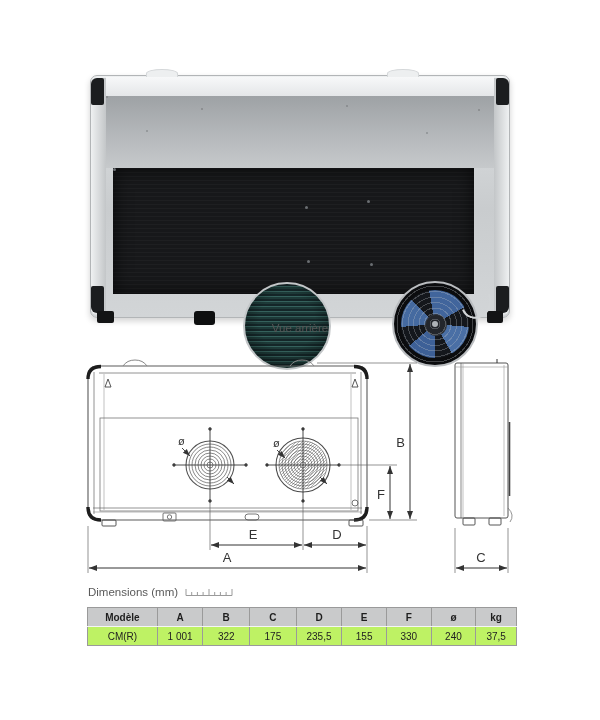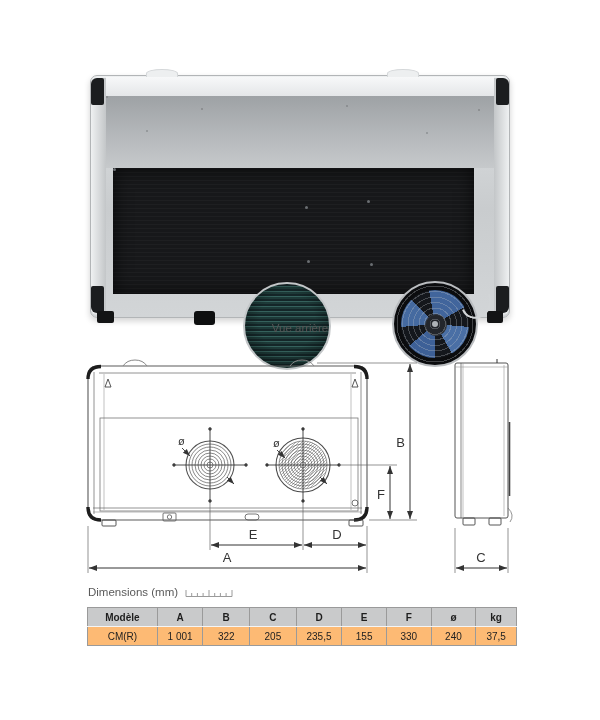--- a/index.html
+++ b/index.html
@@ -52,26 +52,26 @@
   .wire{position:absolute;right:18px;bottom:-2px;width:26px;height:30px;border:2px solid #d2d5d7;border-radius:50%;
         border-left-color:transparent;border-top-color:transparent;transform:rotate(20deg);}
 
   .caption{position:absolute;left:90px;top:322px;width:420px;text-align:center;
            font-size:11.5px;color:#555;}
 
   
   .drawing-svg{position:absolute;left:85px;top:350px;}
 
   
-  .dims-label{position:absolute;left:88px;top:586px;font-size:11.5px;color:#5a5a5a;display:flex;align-items:center;gap:7px;}
+  .dims-label{position:absolute;left:88px;top:586px;font-size:11.5px;color:#5a5a5a;display:flex;align-items:flex-start;gap:7px;}
   .spec-table{position:absolute;left:87px;top:607px;width:430px;border-collapse:collapse;
               font-size:10px;border:1px solid #868686;}
   .spec-table th{background:#c9cacb;font-weight:bold;color:#1e1e1e;border:1px solid #9a9a9a;
                  border-bottom:1.5px solid #f5f5f5;height:16px;padding:1px 14px;text-align:center;}
-  .spec-table td{background:#fdba74;color:#222;border:1px solid #9a9a9a;height:16px;padding:1px 2px;text-align:center;}
+  .spec-table td{background:#bef264;color:#222;border:1px solid #9a9a9a;height:16px;padding:1px 2px;text-align:center;}
 </style>
 </head>
 <body>
 
 <div class="photo">
   <div class="unit-frame">
     <div class="handle h-left"></div>
     <div class="handle h-right"></div>
     <div class="top-rail"></div>
     <div class="gray-panel">
@@ -276,21 +276,21 @@
       <th>F</th>
       <th>ø</th>
       <th>kg</th>
     </tr>
   </thead>
   <tbody>
     <tr>
       <td>CM(R)</td>
       <td>1 001</td>
       <td>322</td>
-      <td>205</td>
+      <td>175</td>
       <td>235,5</td>
       <td>155</td>
       <td>330</td>
       <td>240</td>
       <td>37,5</td>
     </tr>
   </tbody>
 </table>
 
 </body></html>

